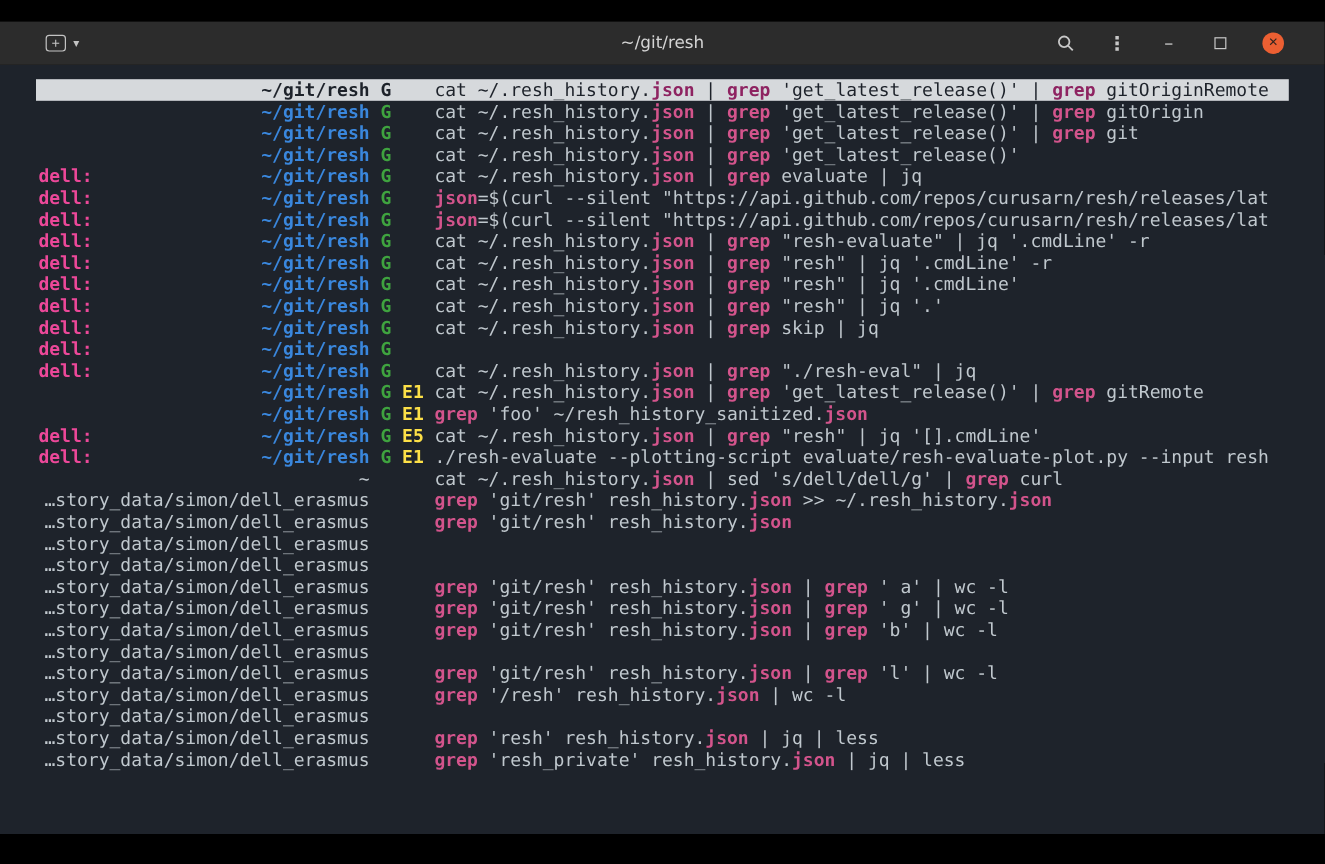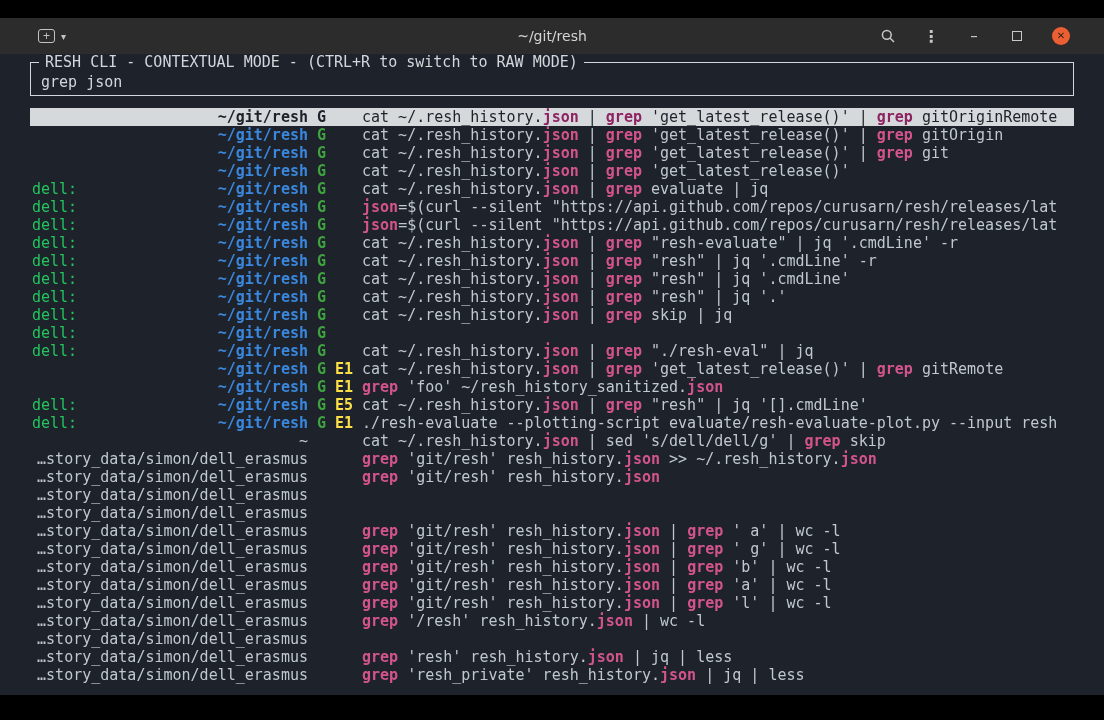--- a/index.html
+++ b/index.html
@@ -29,21 +29,21 @@
   .terminal { flex:1; background:#1e232b; color:#c0c8ce;
               font-family:"DejaVu Sans Mono", monospace; font-size:15px; overflow:hidden; }
   .search-box { position:relative; margin:8px 30px 0; border:1px solid #d3d7db; padding:10px 10px 4px; }
   .box-title { position:absolute; top:-10px; left:8px; background:#1e232b; padding:0 6px;
                color:#d3d7db; font-size:15px; white-space:pre; }
   .query-line { color:#d3d7db; height:18px; line-height:18px; white-space:pre; }
 
   .history-list { margin:12px 30px 0; }
   .row { display:flex; height:18px; line-height:18px; padding-left:2px; overflow:hidden; }
   .left { width:276px; flex:none; display:flex; white-space:pre; overflow:hidden; }
-  .host { color:#22c55e; }
+  .host { color:#ec4899;font-weight:bold; }
   .dir { margin-left:auto; }
   .dir.accent { color:#3a87dd; font-weight:bold; }
   .flags { flex:none; width:54px; padding-left:9px; white-space:pre; overflow:hidden; }
   .git { color:#3fa33f; font-weight:bold; }
   .exit { color:#fde047; font-weight:bold; }
   .cmd { flex:1; white-space:pre; overflow:hidden; }
   .match { color:#d3548c; font-weight:bold; }
 
   .row.selected { background:#d6d9dc; color:#1d222a; }
   .row.selected .host { color:#1d222a; }
@@ -79,24 +79,20 @@
       <span class="tb-btn">
         <span class="restore-sq"></span>
       </span>
       <span class="tb-btn">
         <span class="close-circle"><span>✕</span></span>
       </span>
     </div>
   </div>
 
   <div class="terminal">
-    <div class="search-box">
-      <span class="box-title">RESH CLI - CONTEXTUAL MODE - (CTRL+R to switch to RAW MODE)</span>
-      <div class="query-line">grep json</div>
-    </div>
     <div class="history-list">
         <div class="row selected">
           <span class="left"><span class="host"></span><span class="dir accent">~/git/resh</span></span>
           <span class="flags"><span class="git">G</span></span>
           <span class="cmd"><span>cat ~/.resh_history.</span><span class="match">json</span><span> | </span><span class="match">grep</span><span> 'get_latest_release()' | </span><span class="match">grep</span><span> gitOriginRemote</span></span>
         </div>
         <div class="row">
           <span class="left"><span class="host"></span><span class="dir accent">~/git/resh</span></span>
           <span class="flags"><span class="git">G</span></span>
           <span class="cmd"><span>cat ~/.resh_history.</span><span class="match">json</span><span> | </span><span class="match">grep</span><span> 'get_latest_release()' | </span><span class="match">grep</span><span> gitOrigin</span></span>
@@ -176,21 +172,21 @@
           <span class="cmd"><span>cat ~/.resh_history.</span><span class="match">json</span><span> | </span><span class="match">grep</span><span> "resh" | jq '[].cmdLine'</span></span>
         </div>
         <div class="row">
           <span class="left"><span class="host">dell:</span><span class="dir accent">~/git/resh</span></span>
           <span class="flags"><span class="git">G</span> <span class="exit">E1</span></span>
           <span class="cmd"><span>./resh-evaluate --plotting-script evaluate/resh-evaluate-plot.py --input resh</span></span>
         </div>
         <div class="row">
           <span class="left"><span class="host"></span><span class="dir">~</span></span>
           <span class="flags"></span>
-          <span class="cmd"><span>cat ~/.resh_history.</span><span class="match">json</span><span> | sed 's/dell/dell/g' | </span><span class="match">grep</span><span> skip</span></span>
+          <span class="cmd"><span>cat ~/.resh_history.</span><span class="match">json</span><span> | sed 's/dell/dell/g' | </span><span class="match">grep</span><span> curl</span></span>
         </div>
         <div class="row">
           <span class="left"><span class="host"></span><span class="dir">…story_data/simon/dell_erasmus</span></span>
           <span class="flags"></span>
           <span class="cmd"><span class="match">grep</span><span> 'git/resh' resh_history.</span><span class="match">json</span><span> &gt;&gt; ~/.resh_history.</span><span class="match">json</span></span>
         </div>
         <div class="row">
           <span class="left"><span class="host"></span><span class="dir">…story_data/simon/dell_erasmus</span></span>
           <span class="flags"></span>
           <span class="cmd"><span class="match">grep</span><span> 'git/resh' resh_history.</span><span class="match">json</span></span>
@@ -214,21 +210,20 @@
           <span class="cmd"><span class="match">grep</span><span> 'git/resh' resh_history.</span><span class="match">json</span><span> | </span><span class="match">grep</span><span> ' g' | wc -l</span></span>
         </div>
         <div class="row">
           <span class="left"><span class="host"></span><span class="dir">…story_data/simon/dell_erasmus</span></span>
           <span class="flags"></span>
           <span class="cmd"><span class="match">grep</span><span> 'git/resh' resh_history.</span><span class="match">json</span><span> | </span><span class="match">grep</span><span> 'b' | wc -l</span></span>
         </div>
         <div class="row">
           <span class="left"><span class="host"></span><span class="dir">…story_data/simon/dell_erasmus</span></span>
           <span class="flags"></span>
-          <span class="cmd"><span class="match">grep</span><span> 'git/resh' resh_history.</span><span class="match">json</span><span> | </span><span class="match">grep</span><span> 'a' | wc -l</span></span>
         </div>
         <div class="row">
           <span class="left"><span class="host"></span><span class="dir">…story_data/simon/dell_erasmus</span></span>
           <span class="flags"></span>
           <span class="cmd"><span class="match">grep</span><span> 'git/resh' resh_history.</span><span class="match">json</span><span> | </span><span class="match">grep</span><span> 'l' | wc -l</span></span>
         </div>
         <div class="row">
           <span class="left"><span class="host"></span><span class="dir">…story_data/simon/dell_erasmus</span></span>
           <span class="flags"></span>
           <span class="cmd"><span class="match">grep</span><span> '/resh' resh_history.</span><span class="match">json</span><span> | wc -l</span></span>

